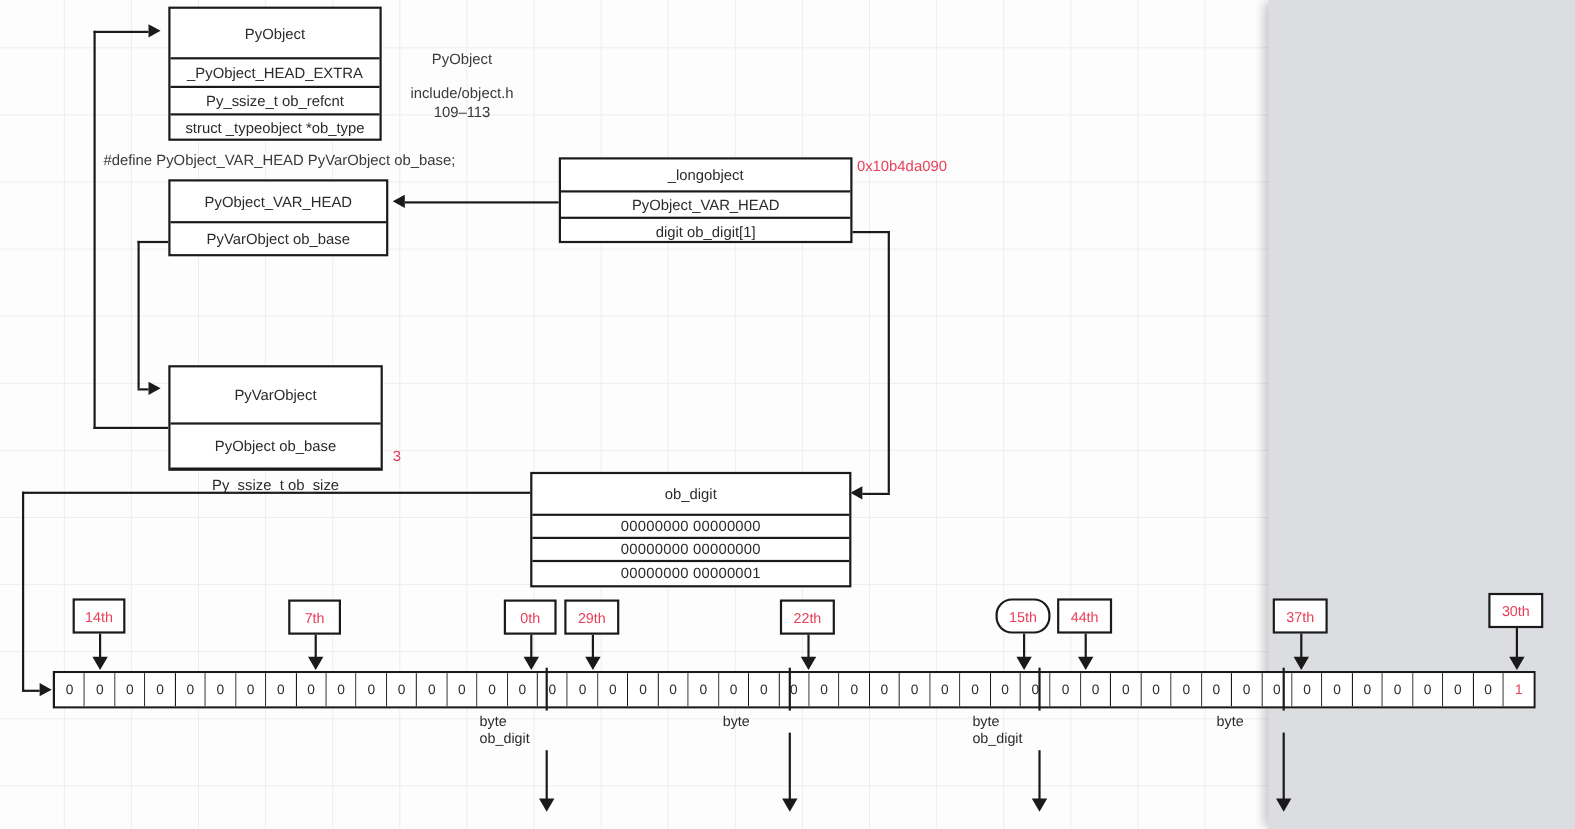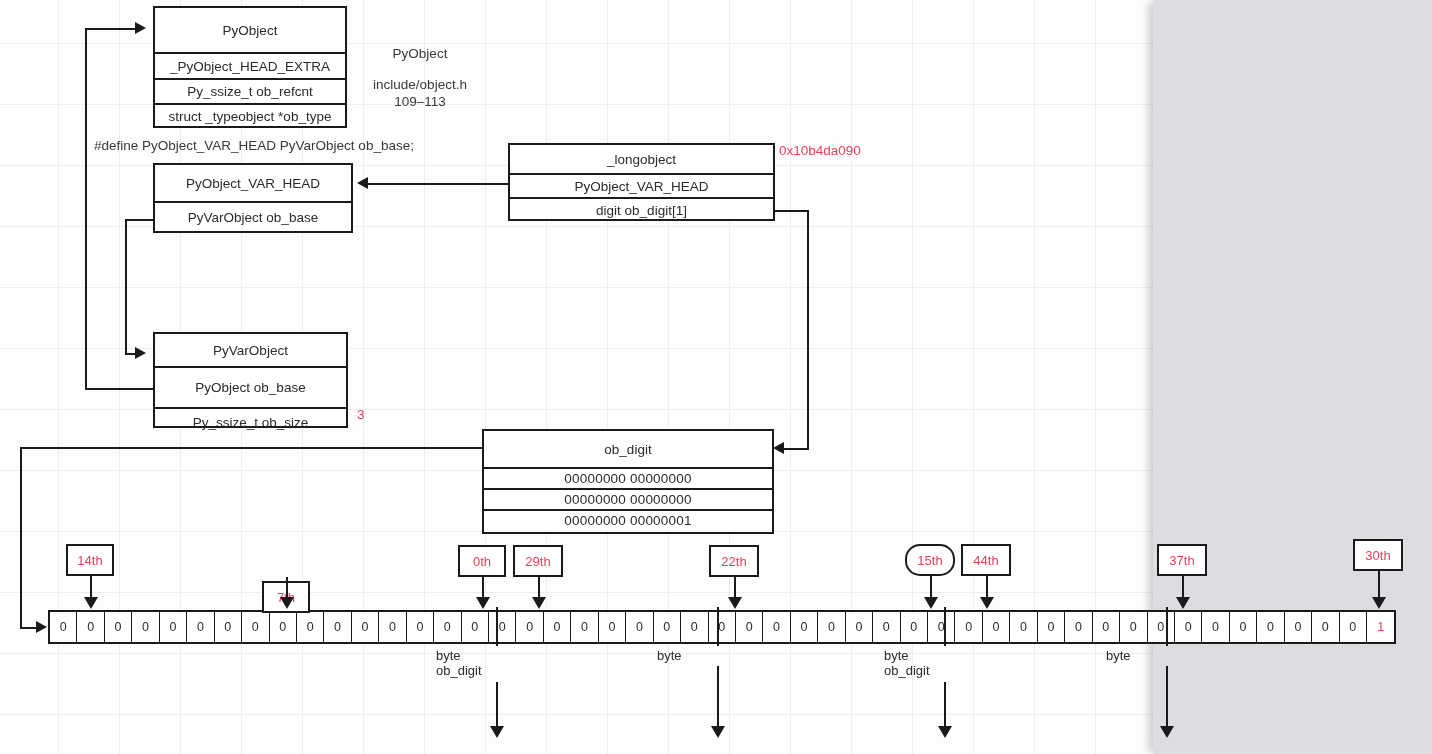--- a/index.html
+++ b/index.html
@@ -151,21 +151,21 @@
 
   <div class="box" style="left:508px;top:143px;width:267px;height:78px;">
     <div class="row hdr" style="height:28px;">_longobject</div>
     <div class="row" style="height:24px;">PyObject_VAR_HEAD</div>
     <div class="row" style="height:24px;">digit ob_digit[1]</div>
   </div>
 
   <div class="red-note" style="left:779px;top:143px;">0x10b4da090</div>
 
   <div class="box" style="left:153px;top:332px;width:195px;height:96px;">
-    <div class="row hdr" style="height:32px;">PyVarObject</div>
+    <div class="row hdr" style="height:50px;">PyVarObject</div>
     <div class="row" style="height:41px;">PyObject ob_base</div>
     <div class="row" style="height:29px;">Py_ssize_t ob_size</div>
   </div>
 
   <div class="red-note" style="left:357px;top:407px;">3</div>
 
   <div class="box" style="left:482px;top:429px;width:292px;height:105px;">
     <div class="row hdr" style="height:36px;">ob_digit</div>
     <div class="row bits" style="height:21px;">00000000 00000000</div>
     <div class="row bits" style="height:21px;">00000000 00000000</div>
@@ -221,21 +221,21 @@
       <div class="cell">0</div>
       <div class="cell">0</div>
       <div class="cell">0</div>
       <div class="cell one">1</div>
     </div>
 
   <div id="callouts">
       <div class="idxbox" style="left: 66px; top: 544px; width: 48px;">14th</div>
       <div class="vline" style="left: 90px; top: 576px; height: 22px;"></div>
       <div class="arrow down" style="left: 84px; top: 597px;"></div>
-      <div class="idxbox" style="left: 262px; top: 545px; width: 48px; margin-top: 36px;">7th</div>
+      <div class="idxbox" style="left: 262px; top: 545px; width: 48px;">7th</div>
       <div class="vline" style="left: 286px; top: 577px; height: 21px;"></div>
       <div class="arrow down" style="left: 280px; top: 597px;"></div>
       <div class="idxbox" style="left: 458px; top: 545px; width: 48px;">0th</div>
       <div class="vline" style="left: 482px; top: 577px; height: 21px;"></div>
       <div class="arrow down" style="left: 476px; top: 597px;"></div>
       <div class="idxbox" style="left: 513px; top: 545px; width: 50px;">29th</div>
       <div class="vline" style="left: 538px; top: 577px; height: 21px;"></div>
       <div class="arrow down" style="left: 532px; top: 597px;"></div>
       <div class="idxbox" style="left: 709px; top: 545px; width: 50px;">22th</div>
       <div class="vline" style="left: 734px; top: 577px; height: 21px;"></div>

